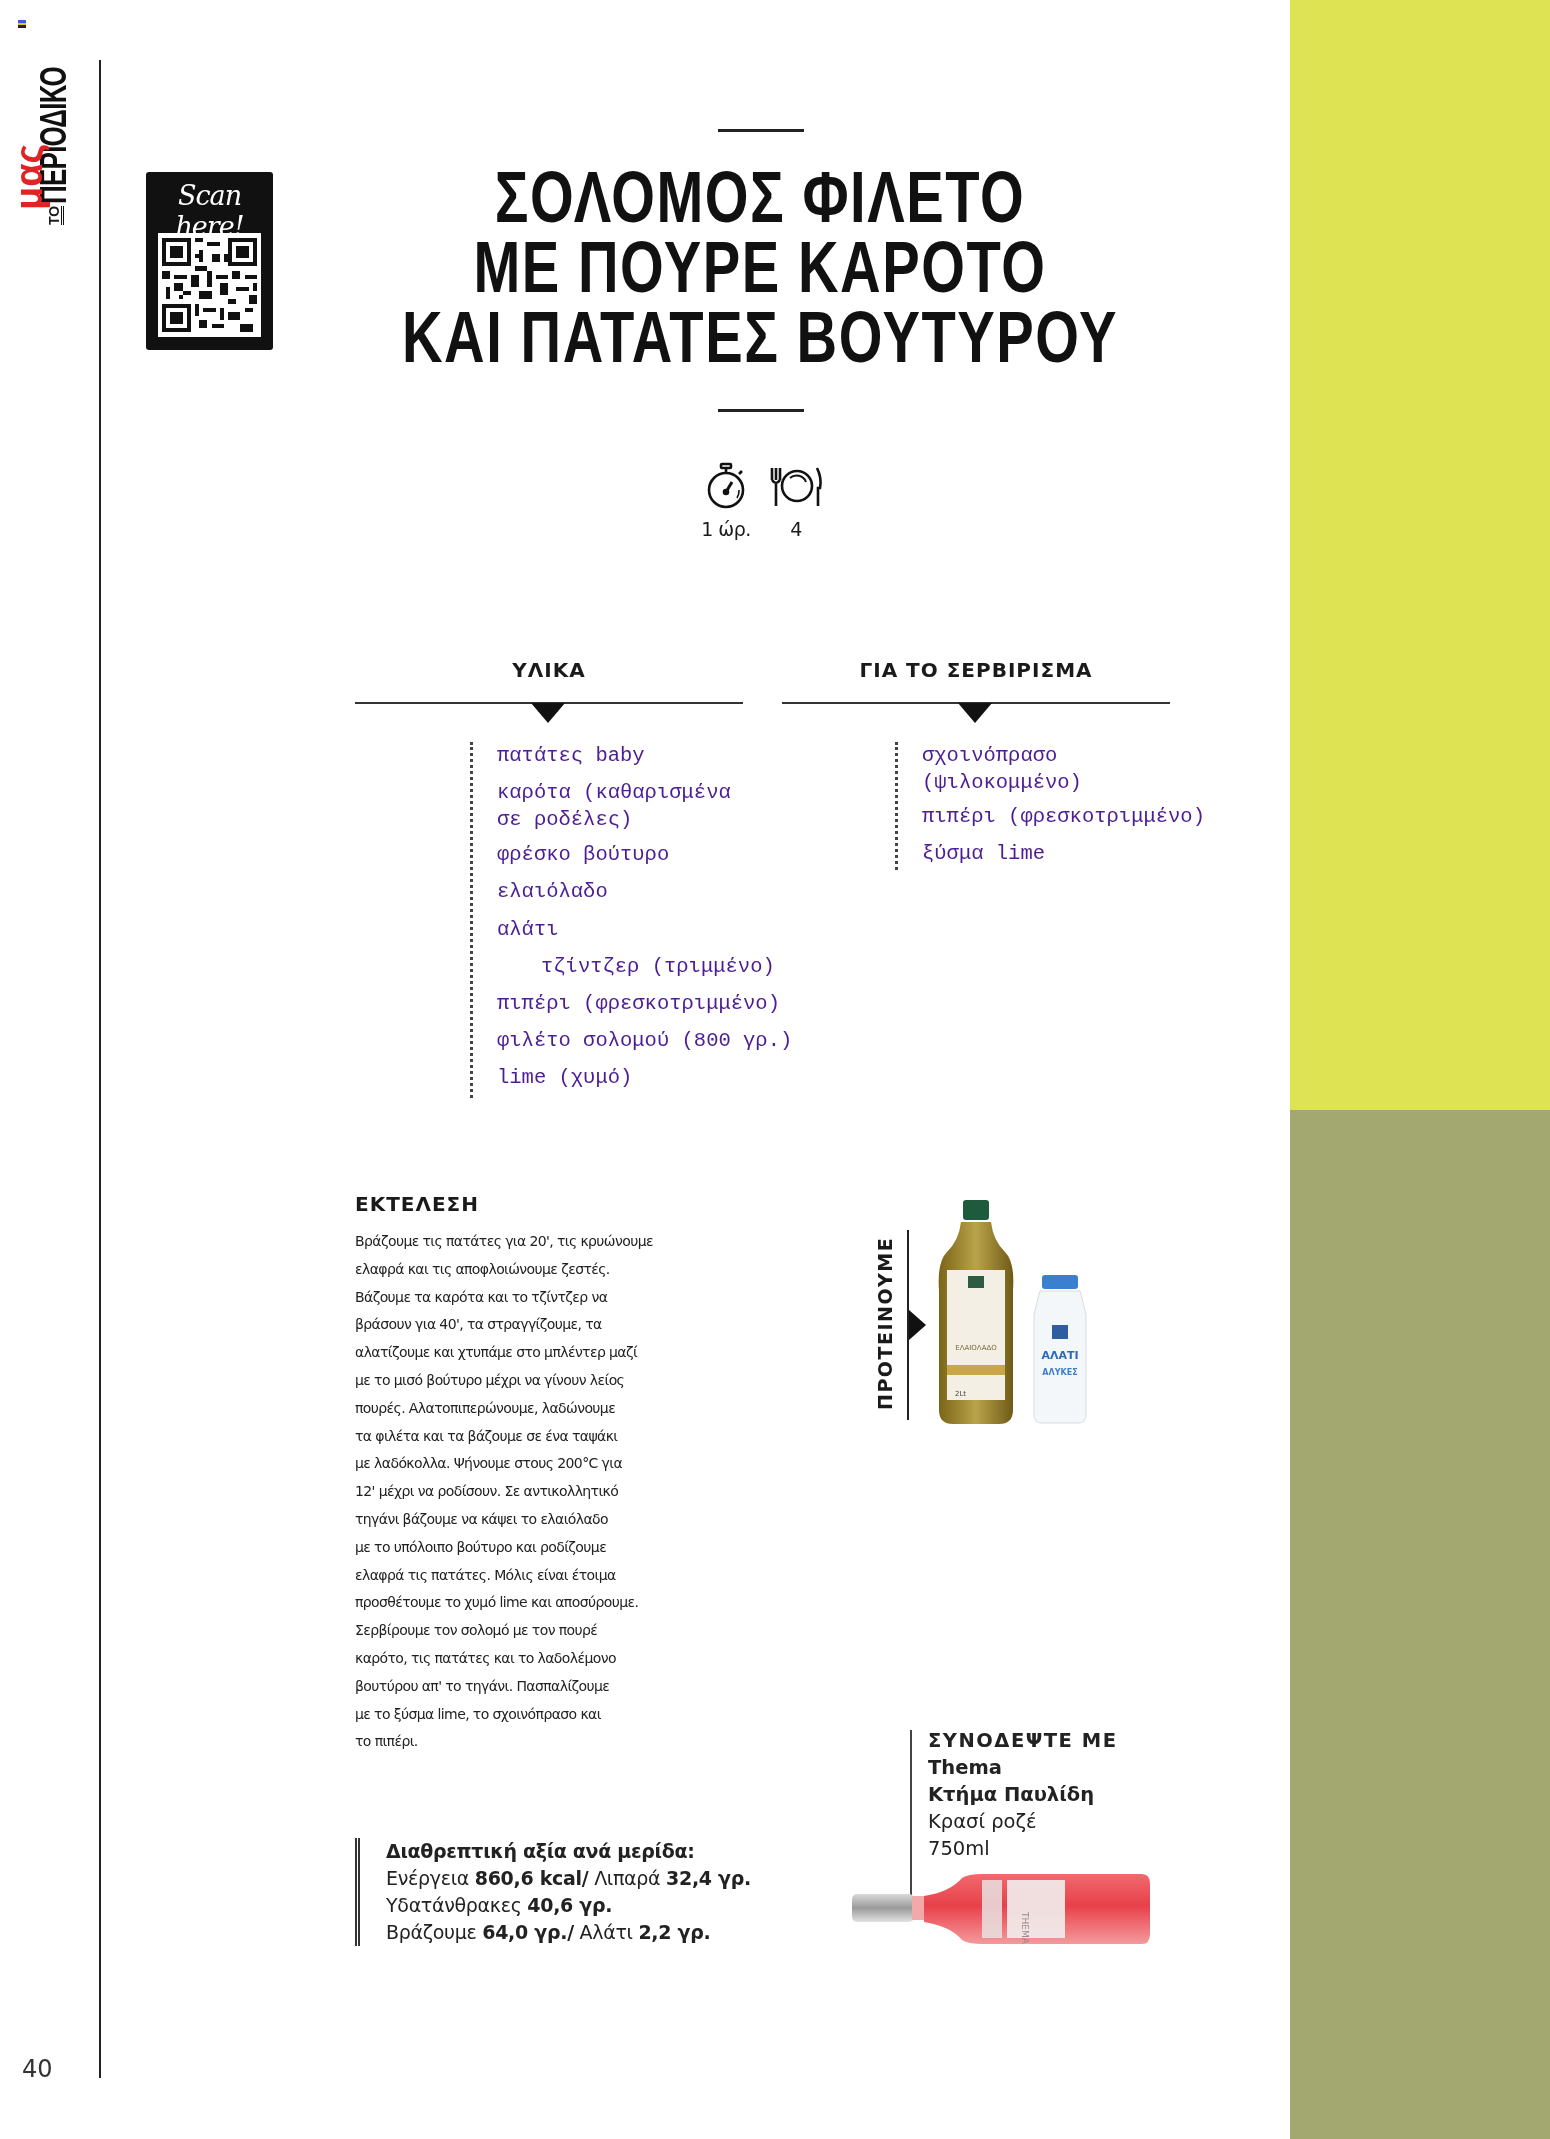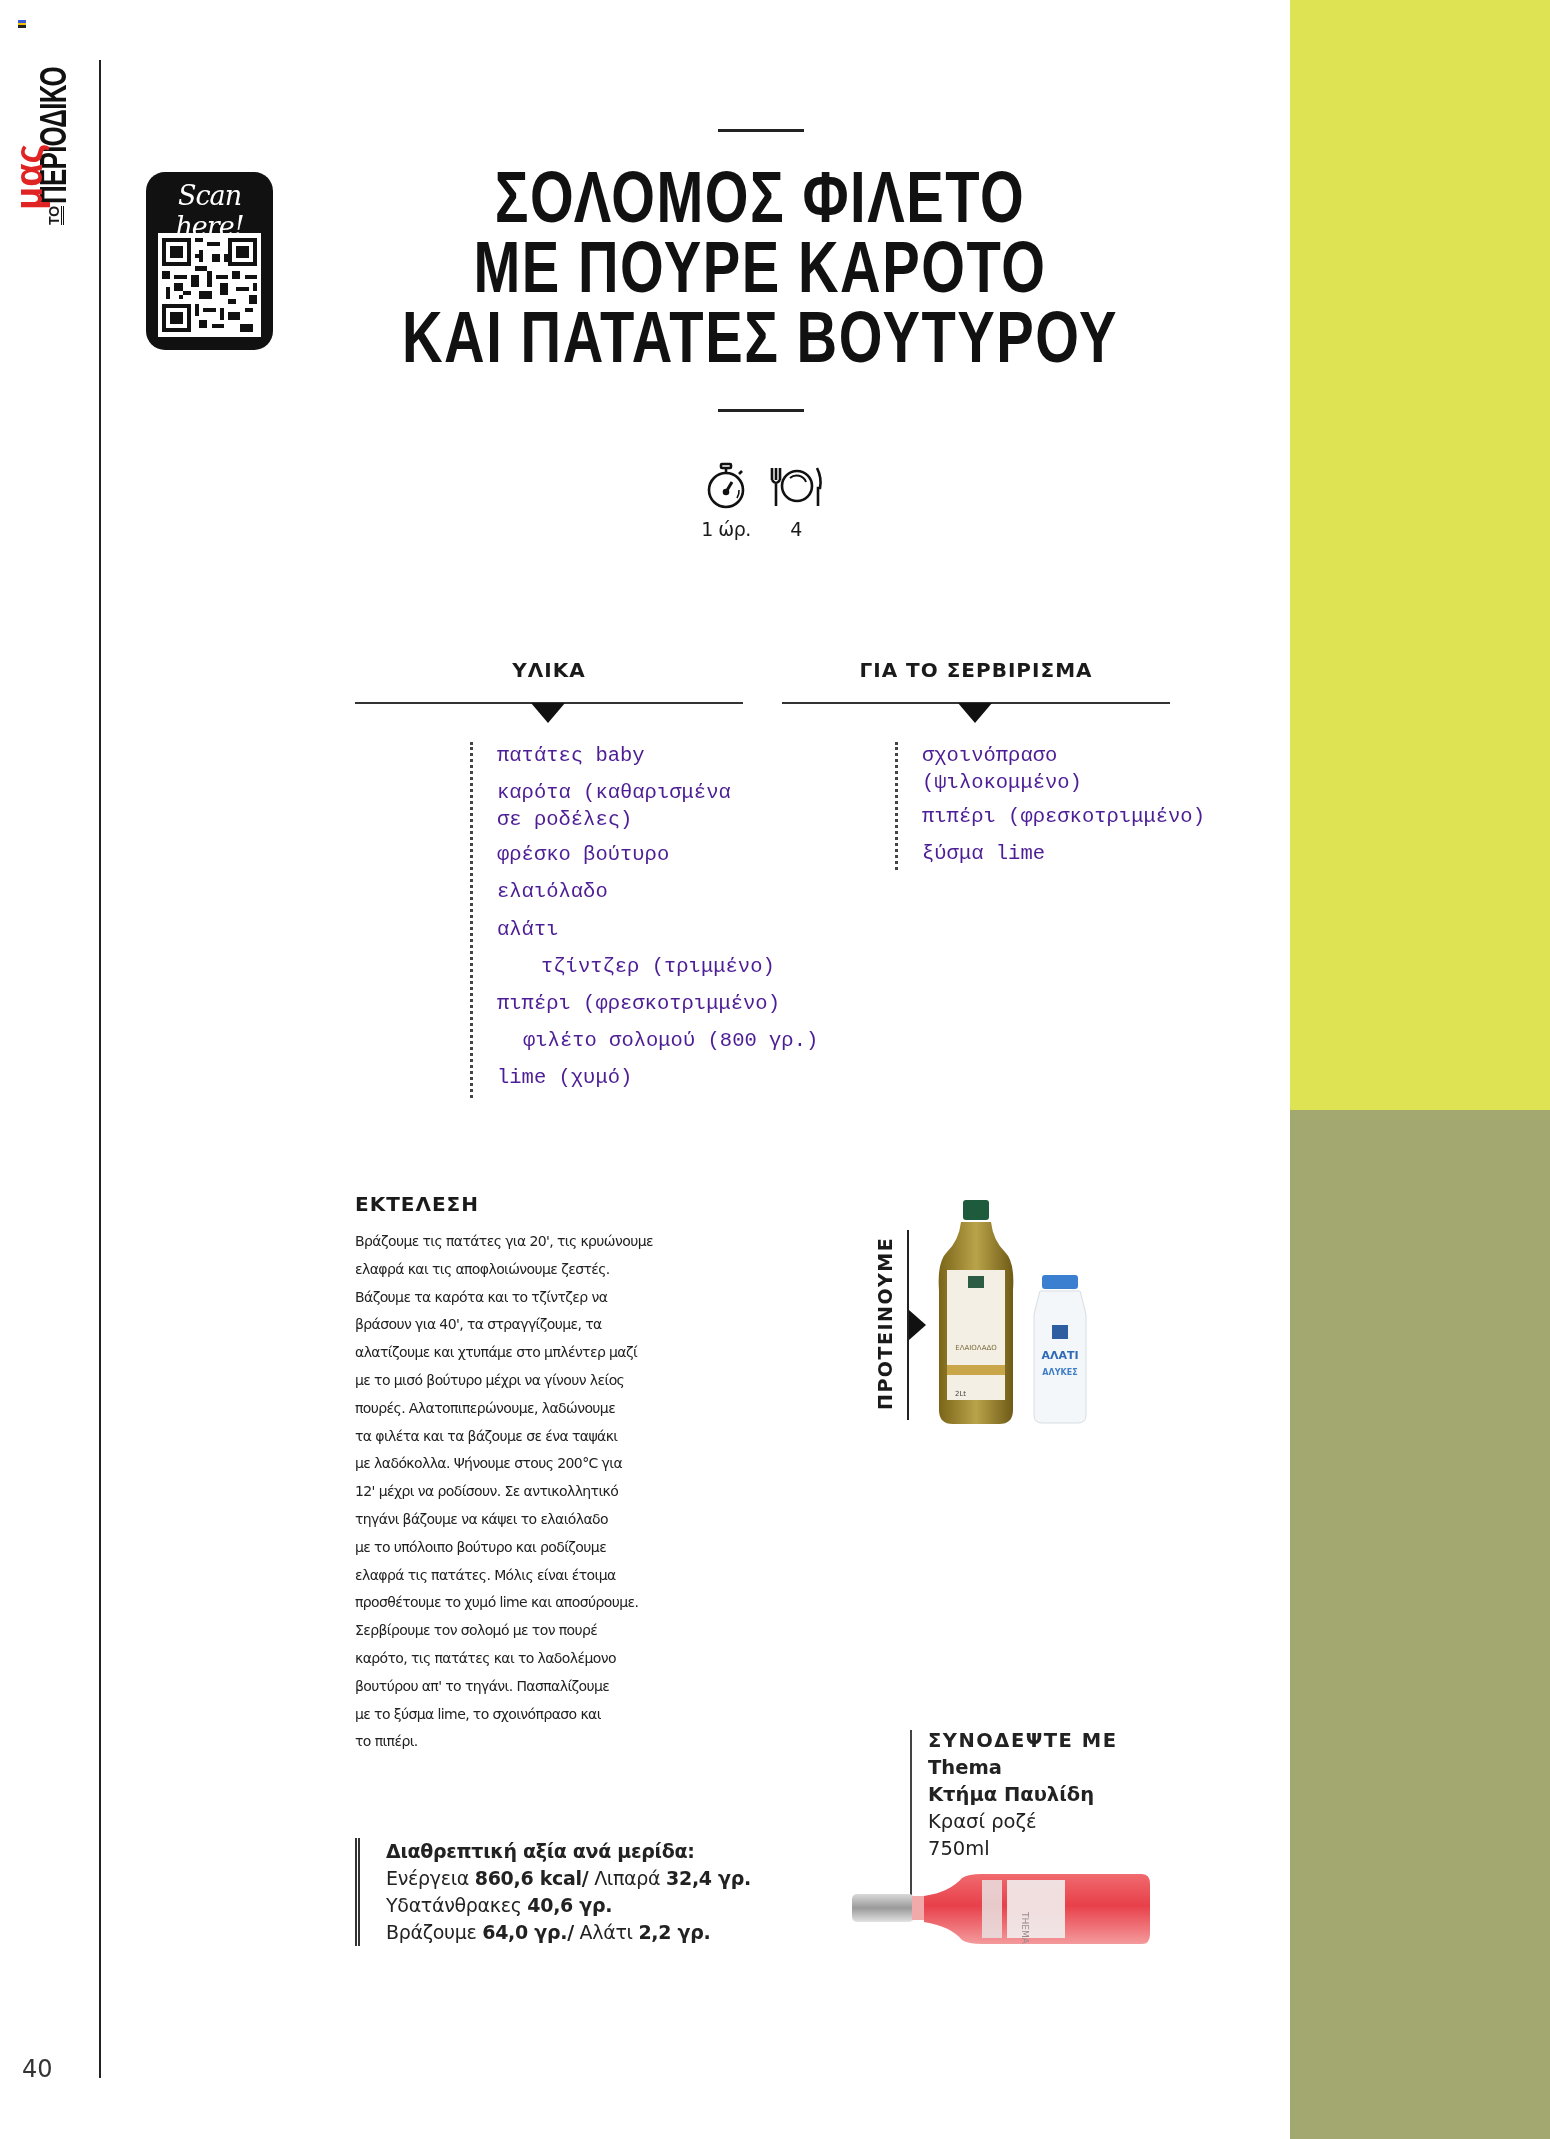--- a/index.html
+++ b/index.html
@@ -14,21 +14,21 @@
   .tricolor span{flex:1;}
   .logo{left:8px;top:225px;width:170px;height:62px;transform-origin:0 0;transform:rotate(-90deg);
         display:flex;align-items:flex-end;}
   .logo-to{font-family:"Liberation Sans",sans-serif;font-weight:bold;font-size:14px;line-height:14px;
            writing-mode:horizontal-tb;margin-right:2px;margin-bottom:6px;border-bottom:3px double #111;}
   .logo-main{font-family:"Liberation Sans",sans-serif;font-weight:bold;font-size:36px;line-height:30px;
              letter-spacing:-1px;color:#111;transform:scaleX(0.72);transform-origin:0 100%;display:inline-block;width:180px;}
   .vrule{left:99px;top:60px;width:2px;height:2018px;background:#222;}
   .page-num{left:22px;top:2055px;font-size:24px;color:#333;}
   
-  .qr{left:146px;top:172px;width:127px;height:178px;background:#111;border-radius:19px;}
+  .qr{left:146px;top:172px;width:127px;height:178px;background:#111;border-radius:3px;}
   .qr-label{position:absolute;left:0;right:0;top:8px;text-align:center;color:#fff;
             font-family:"DejaVu Serif",serif;font-style:italic;font-size:27px;letter-spacing:-1px;}
   .qr-code{position:absolute;left:12px;top:61px;width:103px;height:104px;background:#fff;}
   
   .rule-short{width:86px;height:3px;background:#222;left:718px;}
   .title{left:300px;top:162px;width:920px;text-align:center;}
   .title-line{display:block;font-family:"Liberation Sans",sans-serif;font-weight:bold;font-size:72px;
               line-height:70px;letter-spacing:2px;transform:scaleX(0.78);color:#111;}
   
   .meta{top:462px;display:flex;flex-direction:column;align-items:center;}
@@ -197,21 +197,21 @@
   <div>
 
     <span class="ing-name" style="left:497px;top:954px;margin-left:44px;">τζίντζερ (τριμμένο)</span>
   </div>
   <div>
 
     <span class="ing-name" style="left:497px;top:991px;">πιπέρι (φρεσκοτριμμένο)</span>
   </div>
   <div>
 
-    <span class="ing-name" style="left:497px;top:1028px;margin-left:26px;">φιλέτο σολομού (800 γρ.)</span>
+    <span class="ing-name" style="left:497px;top:1028px;">φιλέτο σολομού (800 γρ.)</span>
   </div>
   <div>
 
     <span class="ing-name" style="left:497px;top:1065px;">lime (χυμό)</span>
   </div>
 </div>
 
 <div class="abs sec-head" style="left:782px;top:658px;width:388px;">ΓΙΑ ΤΟ ΣΕΡΒΙΡΙΣΜΑ</div>
 <div class="abs sec-rule" style="left:782px;top:702px;width:388px;"></div>
 <div class="abs sec-tri" style="left:958px;top:703px;"></div>

